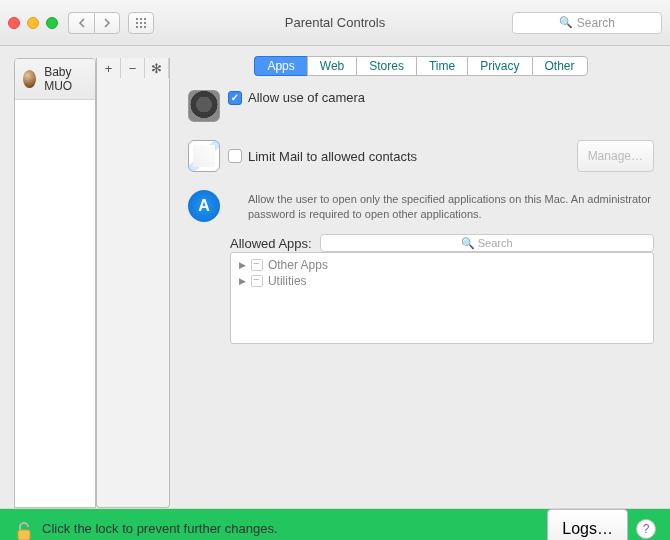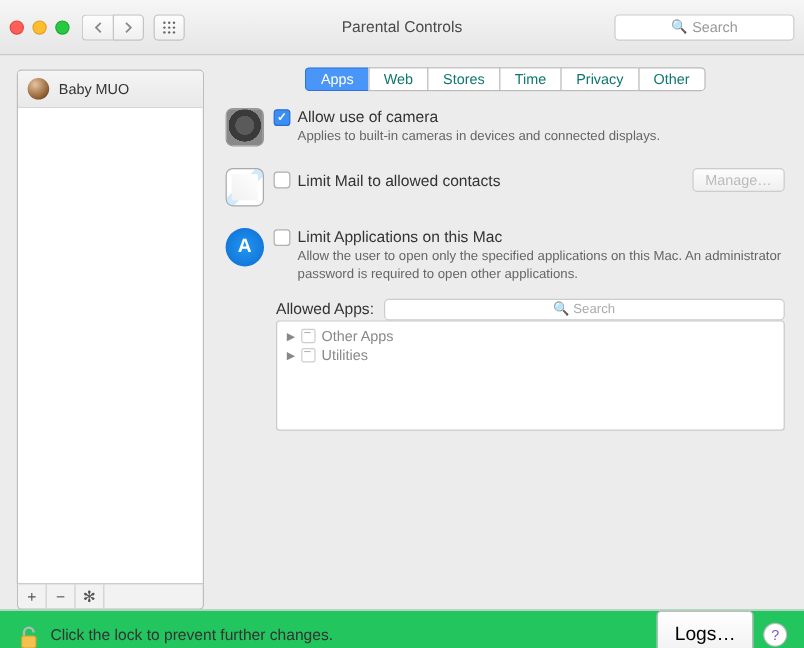--- a/index.html
+++ b/index.html
@@ -15,21 +15,21 @@
   .nav-btns { display: flex; }
   .nav-btn { width: 26px; height: 22px; background: linear-gradient(#fdfdfd,#f0f0f0); border: 1px solid #c4c4c4; display: flex; align-items: center; justify-content: center; font-size: 14px; color: #888; }
   .nav-btn:first-child { border-radius: 4px 0 0 4px; border-right: none; }
   .nav-btn:last-child { border-radius: 0 4px 4px 0; }
   .grid-btn { width: 26px; height: 22px; background: linear-gradient(#fdfdfd,#f0f0f0); border: 1px solid #c4c4c4; border-radius: 4px; margin-left: 8px; display: flex; align-items: center; justify-content: center; }
   .title { position: absolute; left: 0; right: 0; text-align: center; font-size: 13px; color: #4a4a4a; pointer-events: none; }
   .search-top { margin-left: auto; width: 150px; height: 22px; background: #fff; border: 1px solid #ccc; border-radius: 4px; display: flex; align-items: center; justify-content: center; color: #999; font-size: 12px; gap: 4px; }
   
   
   .content { display: flex; height: 462px; }
-  .sidebar { width: 180px; padding: 12px 10px 0 14px; display: flex; flex-direction: column; }
+  .sidebar { width: 180px; padding: 12px 10px 0 14px; display: flex; flex-direction: row; }
   .user-list { flex: 1; background: #fff; border: 1px solid #bdbdbd; border-radius: 4px 4px 0 0; overflow: hidden; }
   .user-item { background: linear-gradient(#f4f4f4,#e9e9e9); border-bottom: 1px solid #d6d6d6; padding: 6px 8px; display: flex; align-items: center; gap: 8px; font-size: 12px; }
   .avatar { width: 18px; height: 18px; border-radius: 50%; background: radial-gradient(circle at 35% 30%, #e6c4a0, #8b5a2b 70%, #3d2814); }
   .sidebar-tools { display: flex; background: #f2f2f2; border: 1px solid #bdbdbd; border-top: none; border-radius: 0 0 4px 4px; }
   .sb-tool { width: 24px; height: 20px; display: flex; align-items: center; justify-content: center; border-right: 1px solid #cfcfcf; font-size: 13px; color: #555; }
   
   .main { flex: 1; padding: 10px 16px 0 8px; display: flex; flex-direction: column; }
   .tabs { display: flex; align-self: center; margin-bottom: 14px; }
   .tab { height: 20px; padding: 0 12px; background: #fff; border: 1px solid #bababa; border-right: none; display: flex; align-items: center; font-size: 12px; color: #0f766e; }
   .tab:first-child { border-radius: 4px 0 0 4px; }
@@ -45,21 +45,21 @@
   .sicon.appstore { background: radial-gradient(circle,#2196f3,#0d6cd1); border-radius: 50%; display: flex; align-items:center; justify-content:center; }
   .sicon.appstore::after { content:"A"; color:#fff; font-weight: bold; font-size: 16px; }
   
   .sbody { flex: 1; }
   .srow { display: flex; align-items: center; gap: 6px; }
   .chk { width: 14px; height: 14px; border: 1px solid #b0b0b0; border-radius: 3px; background: #fff; display: flex; align-items: center; justify-content: center; flex-shrink: 0; }
   .chk.on { background: #3b8ef3; border-color: #2a6fcf; }
   .chk.on::after { content:"✓"; color:#fff; font-size:10px; font-weight: bold; }
   .slabel { font-size: 13px; }
   .sdesc { font-size: 11px; color: #666; margin-left: 20px; margin-top: 2px; line-height: 1.35; }
-  .manage-btn { margin-left: auto; height: 20px; padding: 0 10px; background: linear-gradient(#fdfdfd,#efefef); border: 1px solid #ccc; border-radius: 4px; font-size: 12px; color: #bbb; }
+  .manage-btn { margin-left: auto; height: 32px; padding: 0 10px; background: linear-gradient(#fdfdfd,#efefef); border: 1px solid #ccc; border-radius: 4px; font-size: 12px; color: #bbb; }
   
   .allowed-row { display: flex; align-items: center; gap: 8px; margin: 8px 0 0 42px; }
   .allowed-search { flex: 1; height: 18px; background: #fff; border: 1px solid #ccc; border-radius: 4px; display: flex; align-items: center; justify-content: center; color: #aaa; font-size: 11px; gap: 3px; }
   .apps-box { margin-left: 42px; background: #fff; border: 1px solid #c9c9c9; height: 92px; border-radius: 3px; padding: 4px 0; }
   .app-row { display: flex; align-items: center; gap: 5px; padding: 1px 8px; font-size: 12px; color: #888; }
   .tri { font-size: 9px; color: #888; }
   .smchk { width: 12px; height: 12px; border: 1px solid #ccc; border-radius: 2px; background: #fff; position: relative; }
   .smchk::after { content:"−"; position:absolute; top:-3px; left:1px; color:#aaa; font-size:11px; }
   
   
@@ -137,43 +137,38 @@
       <div class="tab">Other</div>
     </div>
 
     <div class="setting">
       <div class="sicon camera"></div>
       <div class="sbody">
         <div class="srow">
           <div class="chk on"></div>
           <span class="slabel">Allow use of camera</span>
         </div>
-        <div class="sdesc">Applies to built-in cameras in devices and connected displays.</div>
       </div>
     </div>
 
 
     <div class="setting">
       <div class="sicon mail"></div>
       <div class="sbody">
         <div class="srow">
           <div class="chk"></div>
           <span class="slabel">Limit Mail to allowed contacts</span>
           <button class="manage-btn">Manage…</button>
         </div>
       </div>
     </div>
 
     <div class="setting" style="margin-bottom:4px">
       <div class="sicon appstore"></div>
       <div class="sbody">
-        <div class="srow">
-          <div class="chk"></div>
-          <span class="slabel">Limit Applications on this Mac</span>
-        </div>
         <div class="sdesc">Allow the user to open only the specified applications on this Mac. An administrator password is required to open other applications.</div>
       </div>
     </div>
 
     <div class="allowed-row">
       <span>Allowed Apps:</span>
       <div class="allowed-search">
         <span class="mag">🔍</span>
         <span>Search</span>
       </div>

